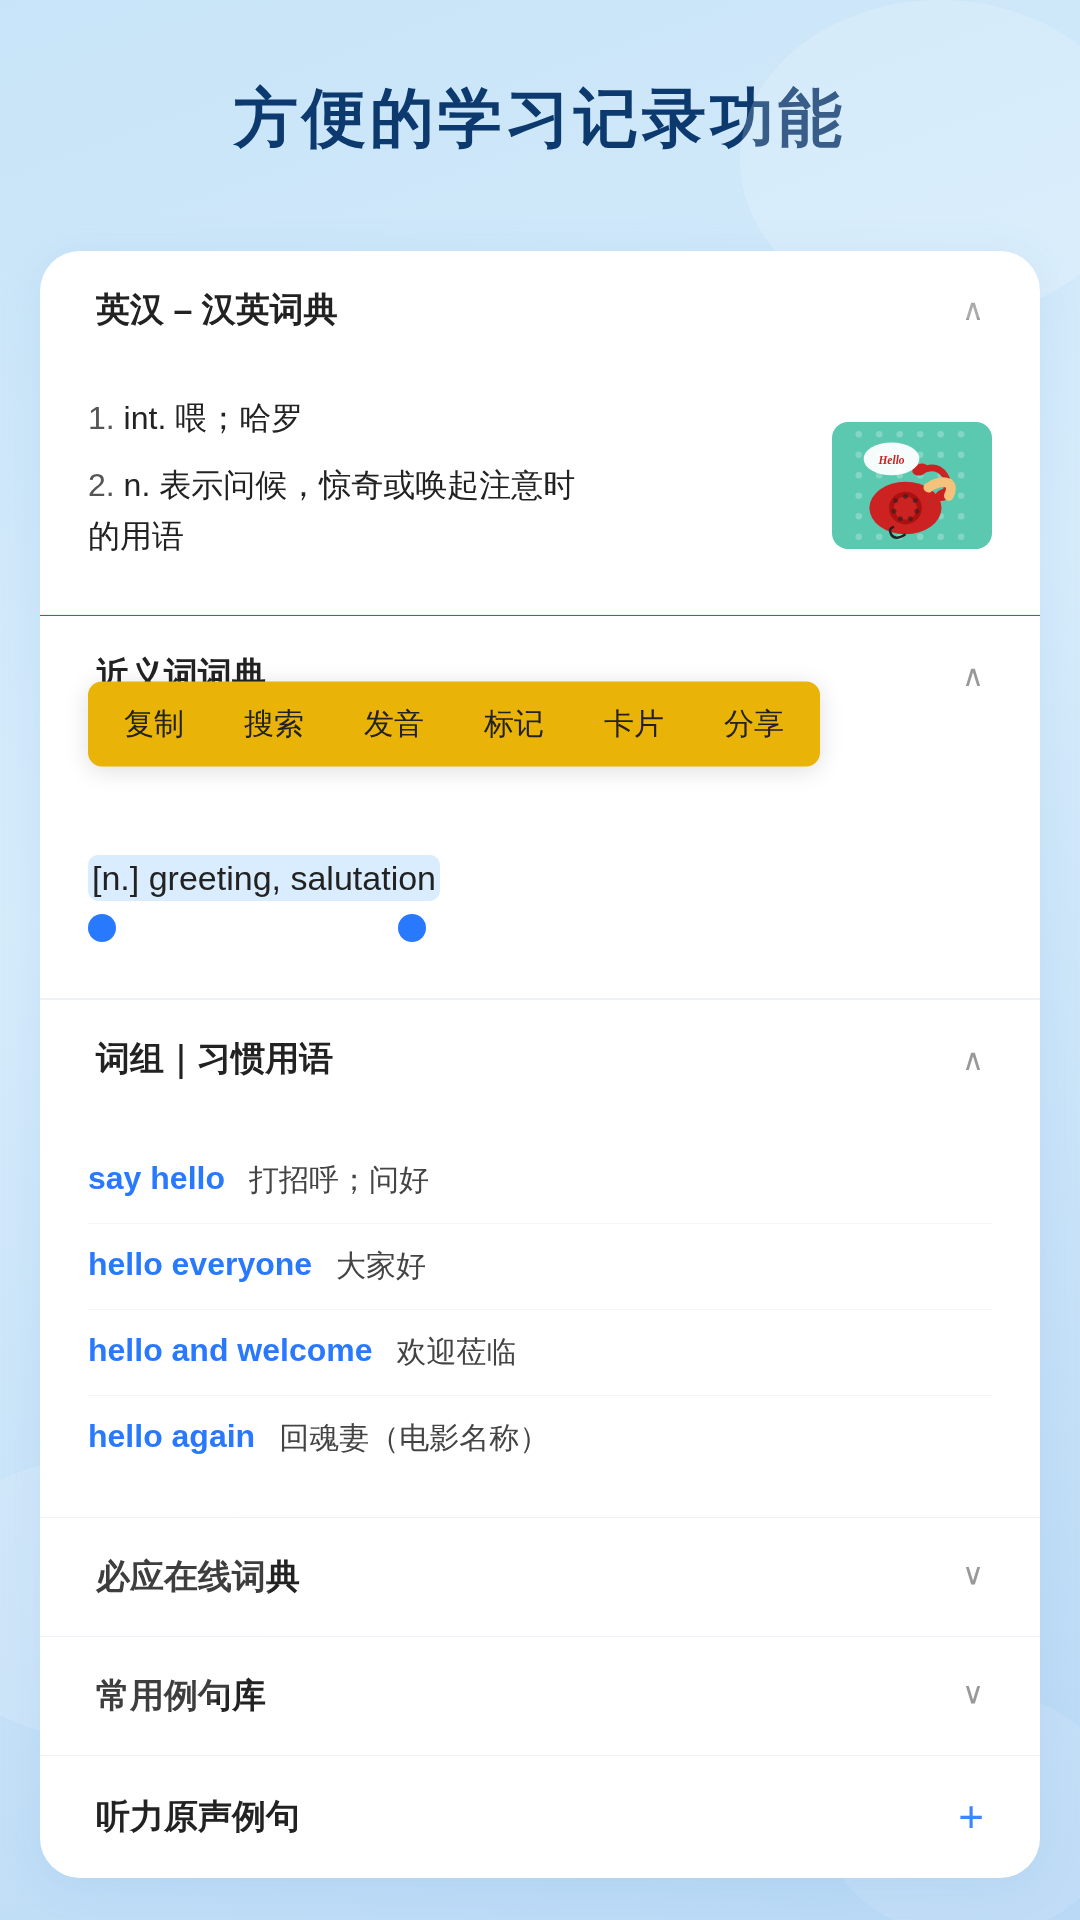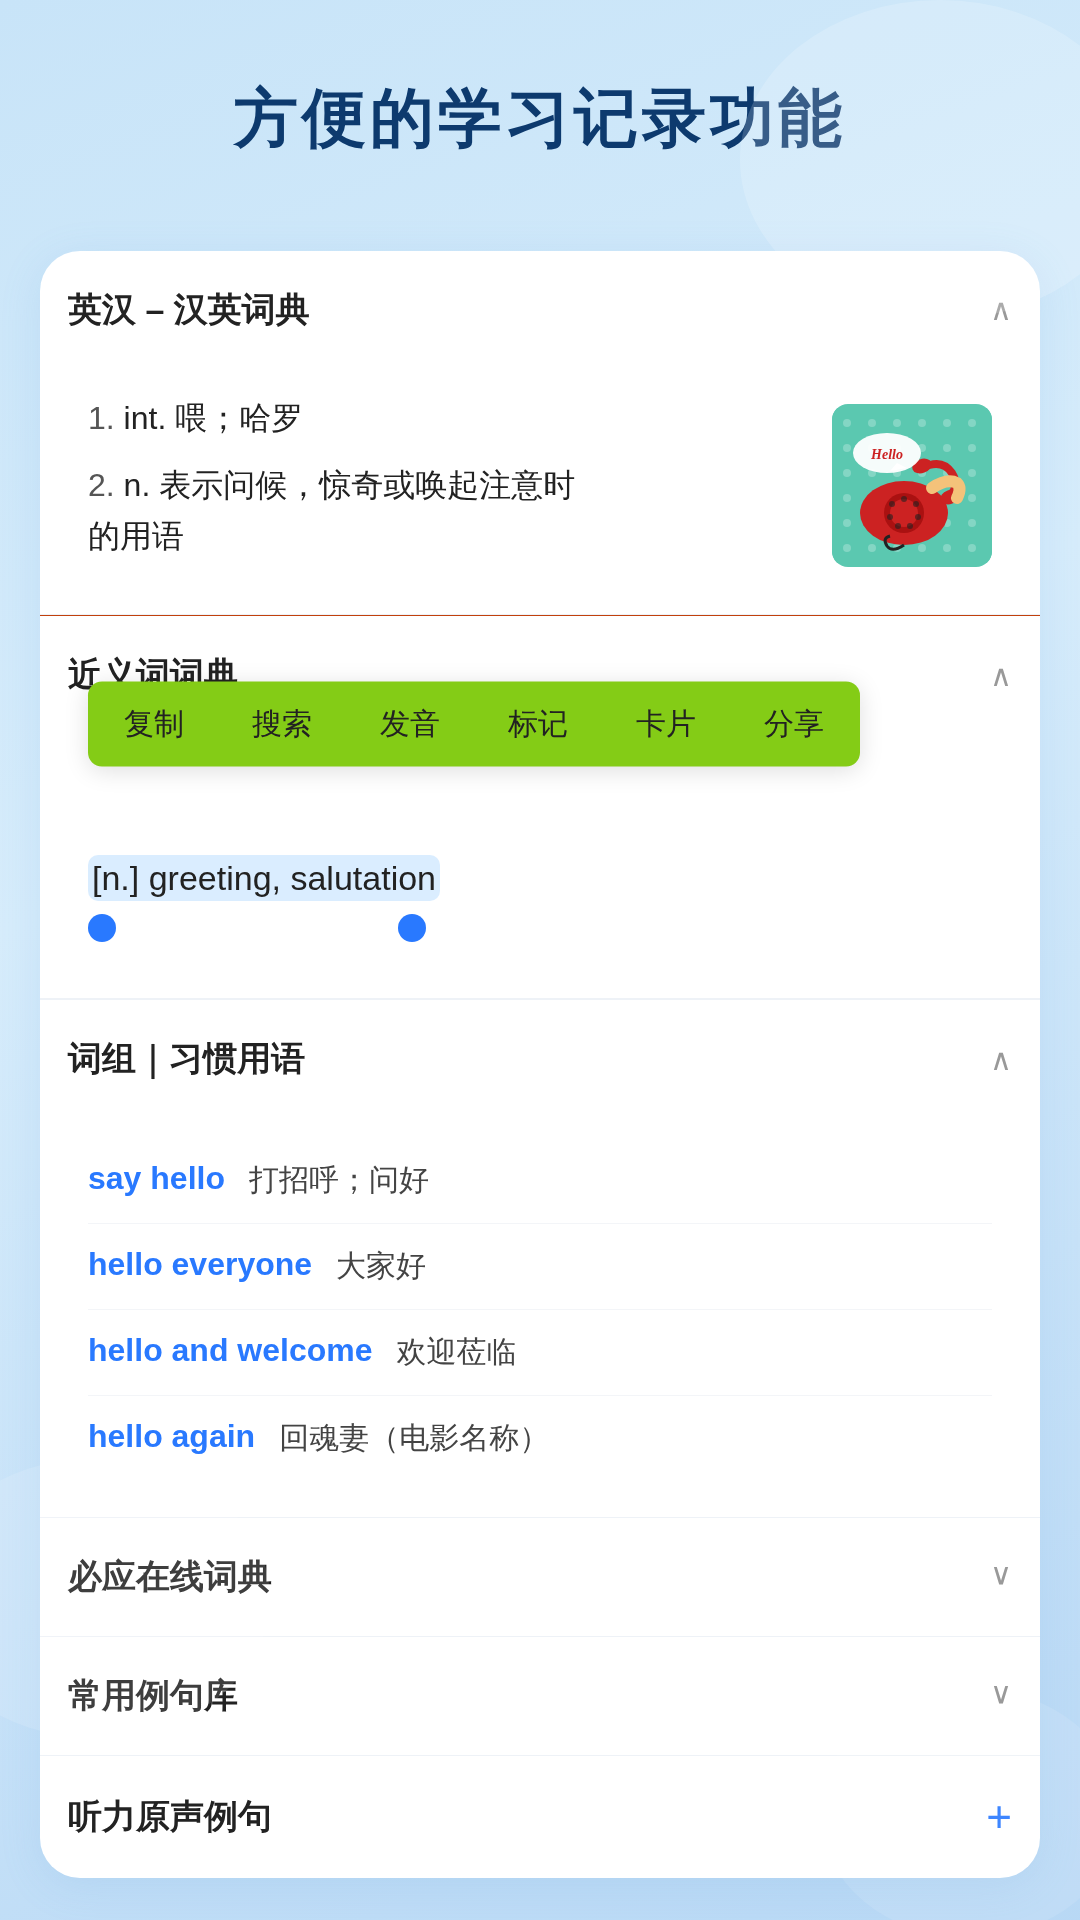--- a/index.html
+++ b/index.html
@@ -71,21 +71,21 @@
 
     
     .dict-section {
       border-bottom: 1px solid #eef2f7;
     }
 
     .section-header {
       display: flex;
       align-items: center;
       justify-content: space-between;
-      padding: 36px 28px;
+      padding: 36px 56px;
       cursor: pointer;
       gap: 28px;
     }
     .section-header-title {
       font-size: 34px;
       font-weight: 600;
       color: #222;
     }
     .chevron-icon {
       font-size: 30px;
@@ -106,46 +106,46 @@
       font-size: 32px;
       color: #222;
       line-height: 1.6;
       margin-bottom: 16px;
     }
     .def-item .def-num {
       color: #555;
     }
     .hello-image {
       width: 160px;
-      height: 163px;
+      height: 127px;
       border-radius: 16px;
       background: #5bc8b0;
       position: relative;
       overflow: hidden;
       flex-shrink: 0;
     }
     
     .hello-image svg {
       width: 100%;
       height: 100%;
     }
 
     
     .synonyms-section {
       border-top: 1px solid #c2410c;
       border-bottom: 1px solid #eef2f7;
     }
 
     
     .context-menu {
-      background: #84cc16;
+      background: #eab308;
       border-radius: 14px;
       box-shadow: 0 4px 24px rgba(0,0,0,0.13);
       display: flex;
-      gap: 12px;
+      gap: 4px;
       padding: 0 8px;
       position: absolute;
       z-index: 10;
       left: 48px;
       top: 0;
       transform: translateY(-50%);
     }
     .context-menu-item {
       padding: 22px 28px;
       font-size: 30px;

